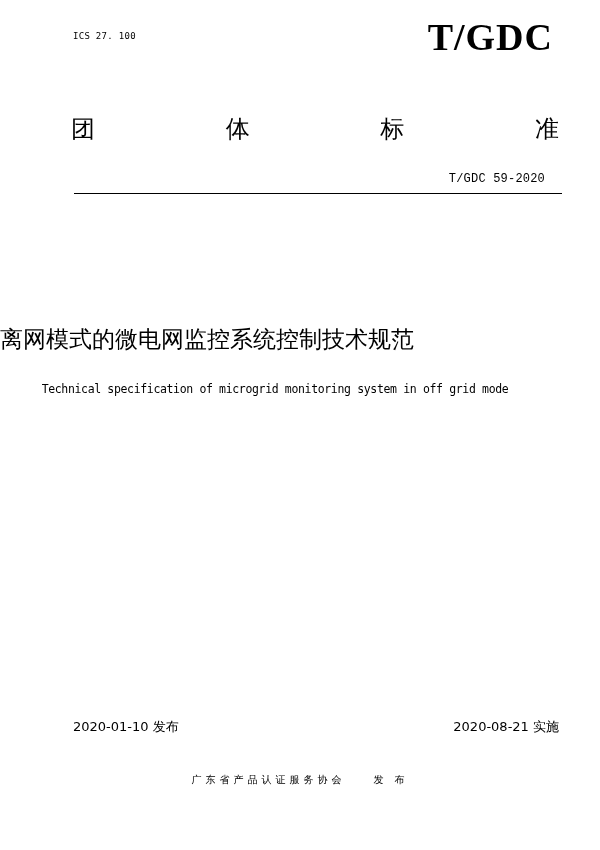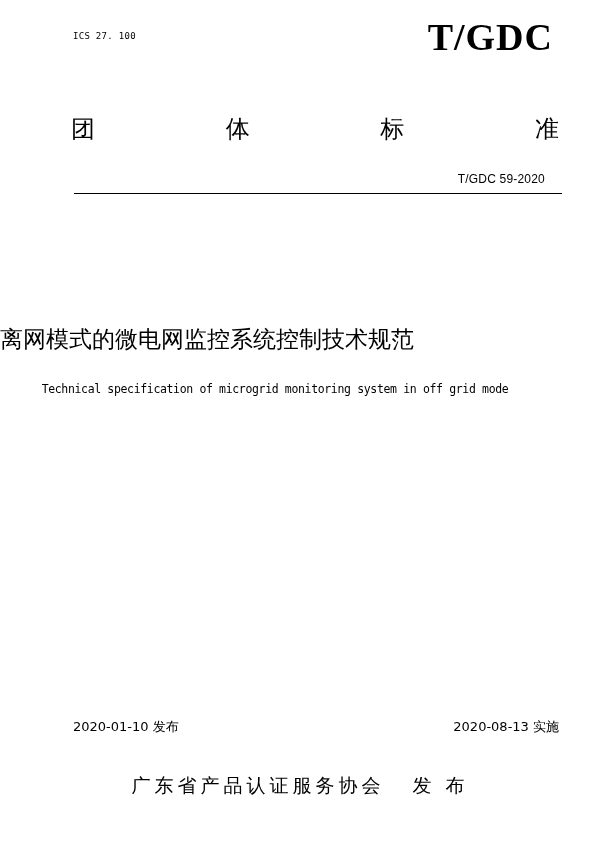--- a/index.html
+++ b/index.html
@@ -1,27 +1,27 @@
 <!DOCTYPE html>
 <html><head>
   <meta charset="utf-8">
   <style>
     html, body { margin: 0; padding: 0; background: #ffffff; }
     body { width: 600px; height: 850px; position: relative; overflow: hidden; color: #000; font-family: "DejaVu Sans", sans-serif; }
     .abs { position: absolute; white-space: nowrap; text-align: right; }
     #ics { left: 73px; top: 31px; font-size: 9px; font-family: "DejaVu Sans Mono", monospace; letter-spacing: 0.3px; }
     #logo { right: 47px; top: 18px; font-size: 38px; font-weight: bold; font-family: "Liberation Serif", serif; letter-spacing: 1px; line-height: 1; }
     #std-type { left: 71px; top: 117px; width: 488px; display: flex; justify-content: space-between; font-size: 24px; line-height: 1; }
-    #std-number { right: 55px; top: 172px; font-size: 12px; font-family: Liberation Sans, sans-serif; letter-spacing: 0.2px; }
+    #std-number { right: 55px; top: 172px; font-size: 12px; font-family: Liberation Mono, monospace; letter-spacing: 0.2px; }
     #divider { left: 74px; top: 193px; width: 488px; height: 0; border-top: 1px solid #000; }
     #title-cn { left: 0; width: 600px; top: 327px; text-align: left; font-size: 23px; line-height: 1.1; }
     #title-en { left: 0; width: 550px; top: 382px; text-align: center; font-size: 11.5px; font-family: "DejaVu Sans Mono", monospace; letter-spacing: -0.35px; }
     #pub-date { left: 73px; top: 718px; font-size: 13px; }
     #impl-date { right: 41px; top: 718px; font-size: 13px; }
-    #publisher { left: 0; width: 600px; top: 773px; text-align: center; font-size: 19px; letter-spacing: 4px; }
+    #publisher { left: 0; width: 600px; top: 773px; text-align: center; font-size: 10px; letter-spacing: 4px; }
     #publisher .pub-org { margin-right: 28px; }
   </style>
 </head>
 <body>
 
 <div id="ics" class="abs">ICS 27. 100</div>
 <div id="logo" class="abs">T/GDC</div>
 
 <div id="std-type" class="abs">
   <span>团</span>
@@ -30,17 +30,17 @@
   <span>准</span>
 </div>
 
 <div id="std-number" class="abs">T/GDC 59-2020</div>
 <div id="divider" class="abs"></div>
 
 <div id="title-cn" class="abs">离网模式的微电网监控系统控制技术规范</div>
 <div id="title-en" class="abs">Technical specification of microgrid monitoring system in off grid mode</div>
 
 <div id="pub-date" class="abs">2020-01-10 发布</div>
-<div id="impl-date" class="abs">2020-08-13 实施</div>
+<div id="impl-date" class="abs">2020-08-21 实施</div>
 
 <div id="publisher" class="abs">
   <span class="pub-org">广东省产品认证服务协会</span><span>发 布</span>
 </div>
 
 </body></html>

